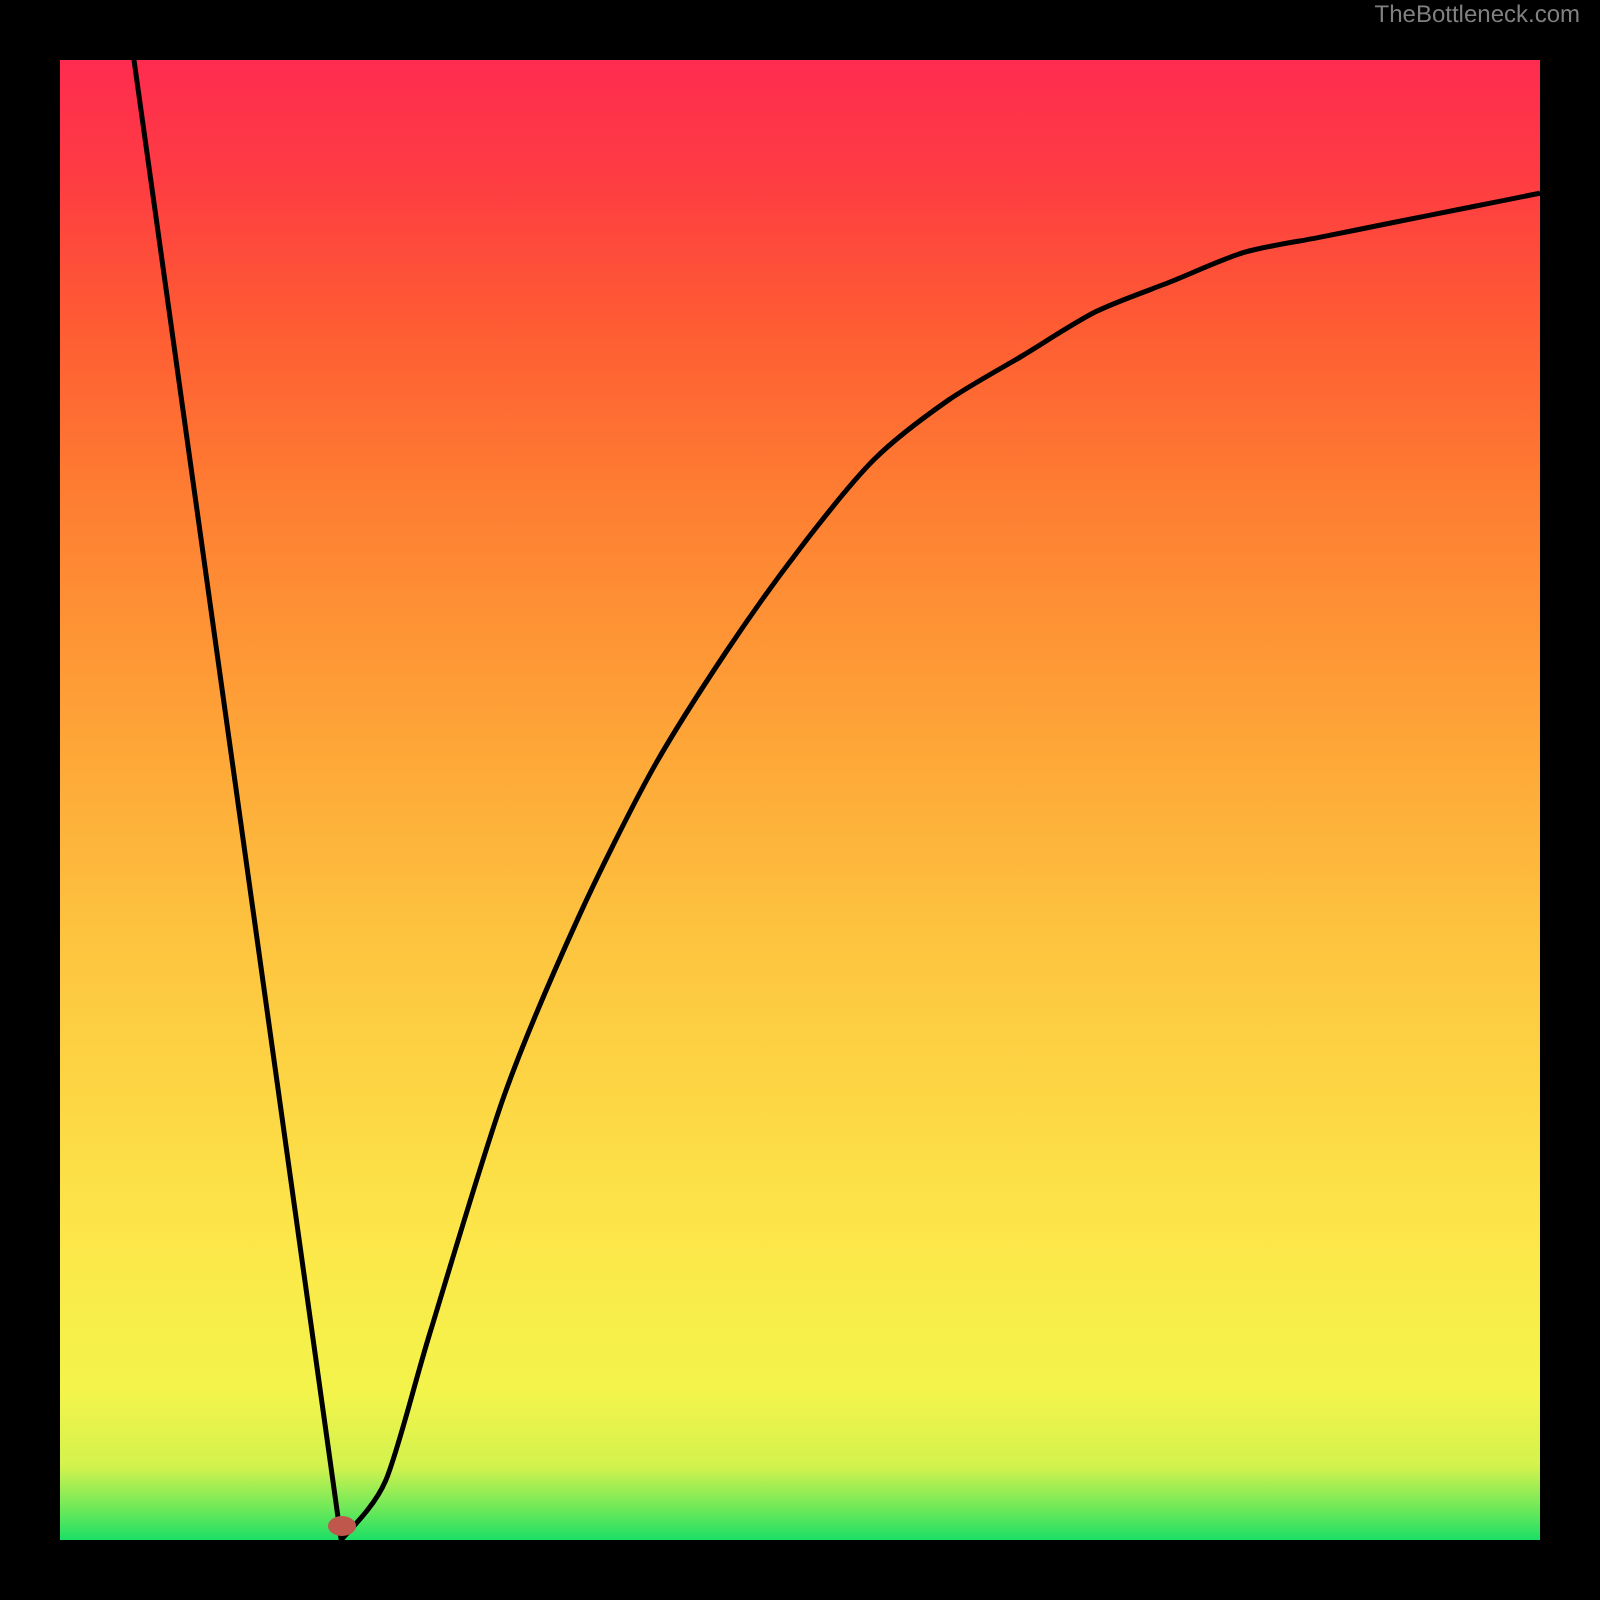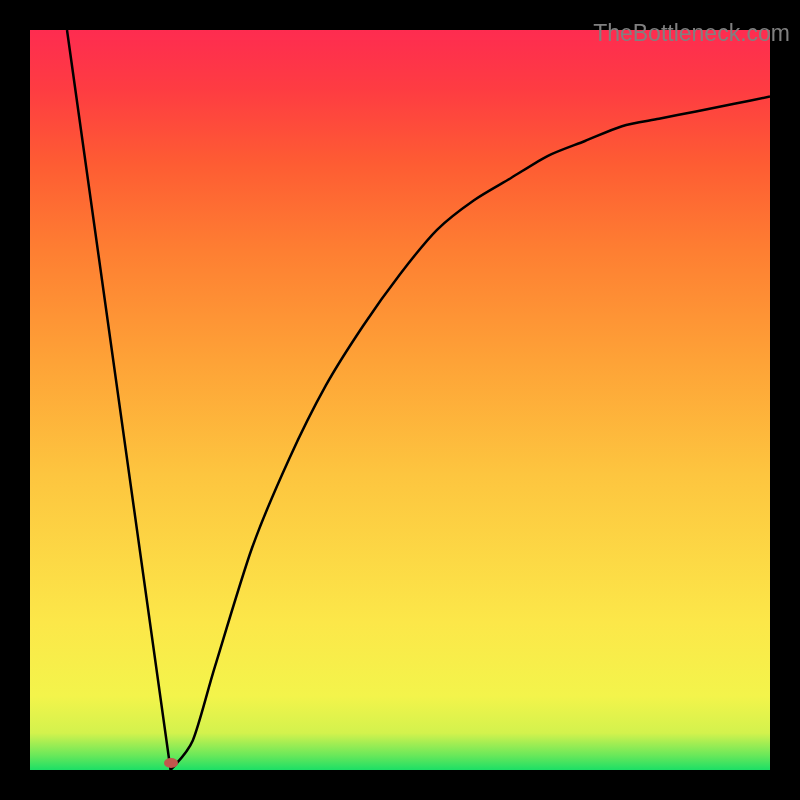--- a/index.html
+++ b/index.html
@@ -36,24 +36,24 @@
   }
   .curve-svg {
     position: absolute;
     left: 0;
     top: 0;
     width: 740px;
     height: 740px;
   }
   .watermark {
     position: absolute;
-    top: 20px;
+    top: 0;
     right: 10px;
     color: #808080;
-    font-size: 23px;
+    font-size: 12px;
     font-weight: normal;
     font-family: Arial, sans-serif;
     z-index: 10;
   }
   .marker {
     position: absolute;
     width: 14px;
     height: 10px;
     background: #c0574d;
     border-radius: 50%;

